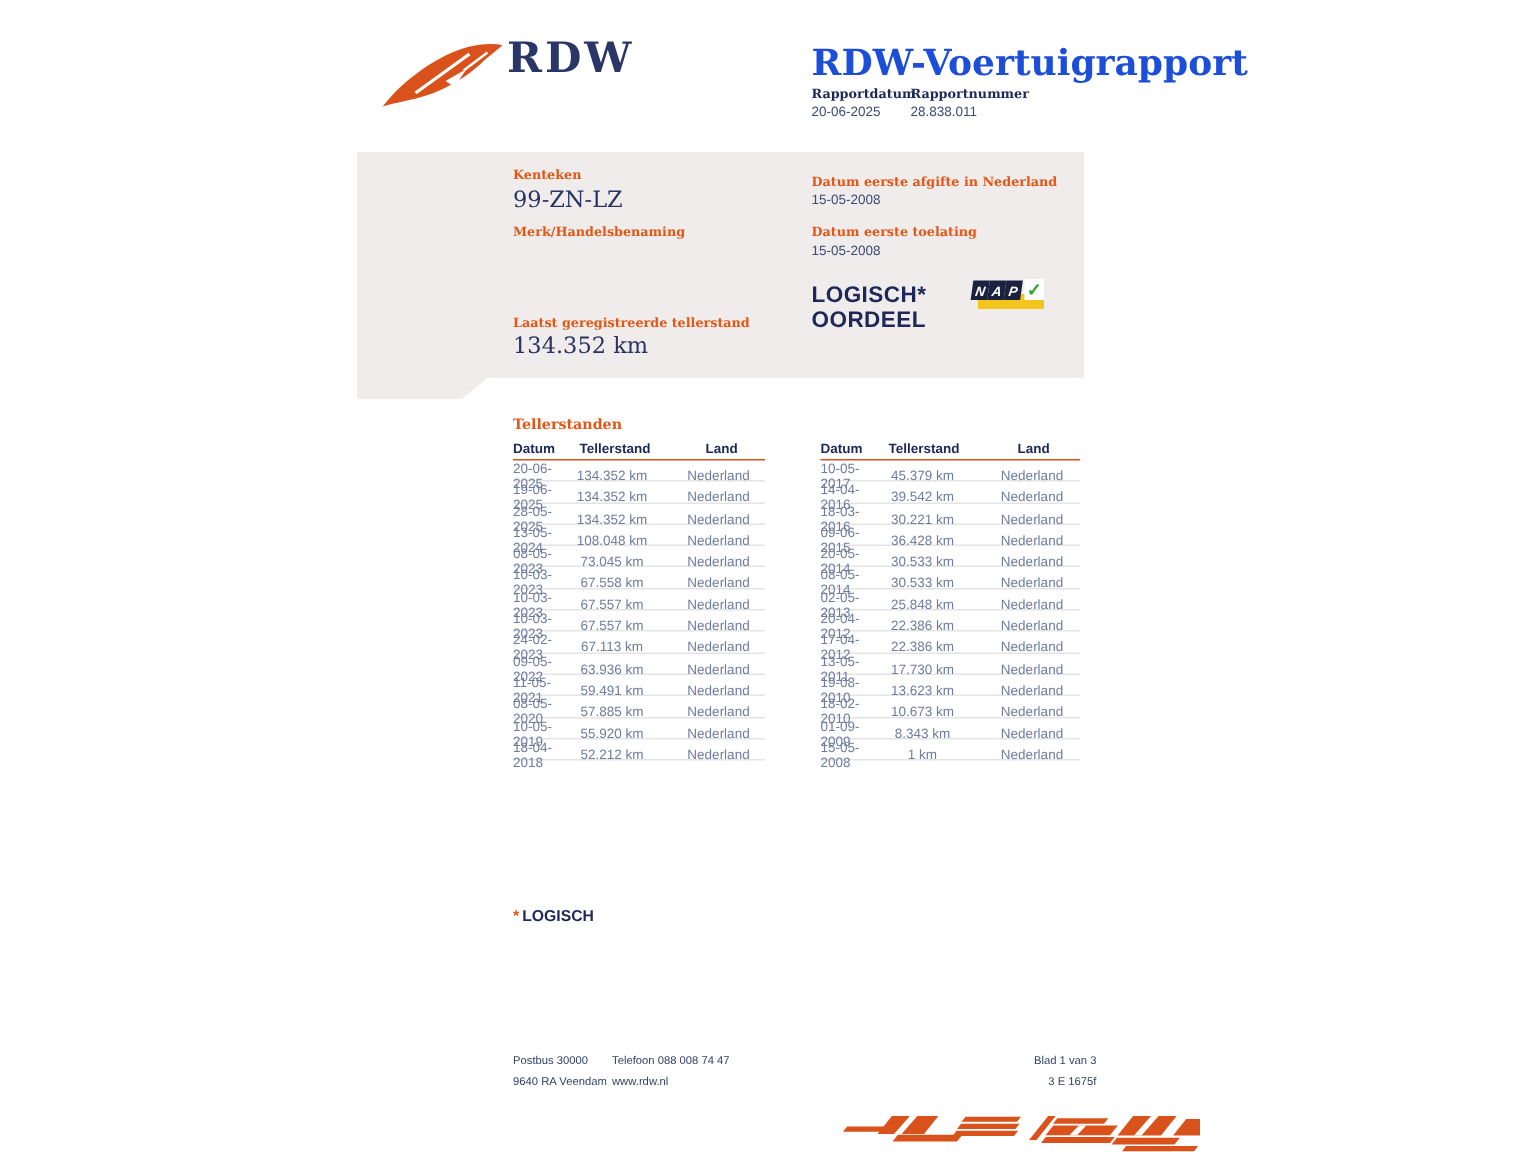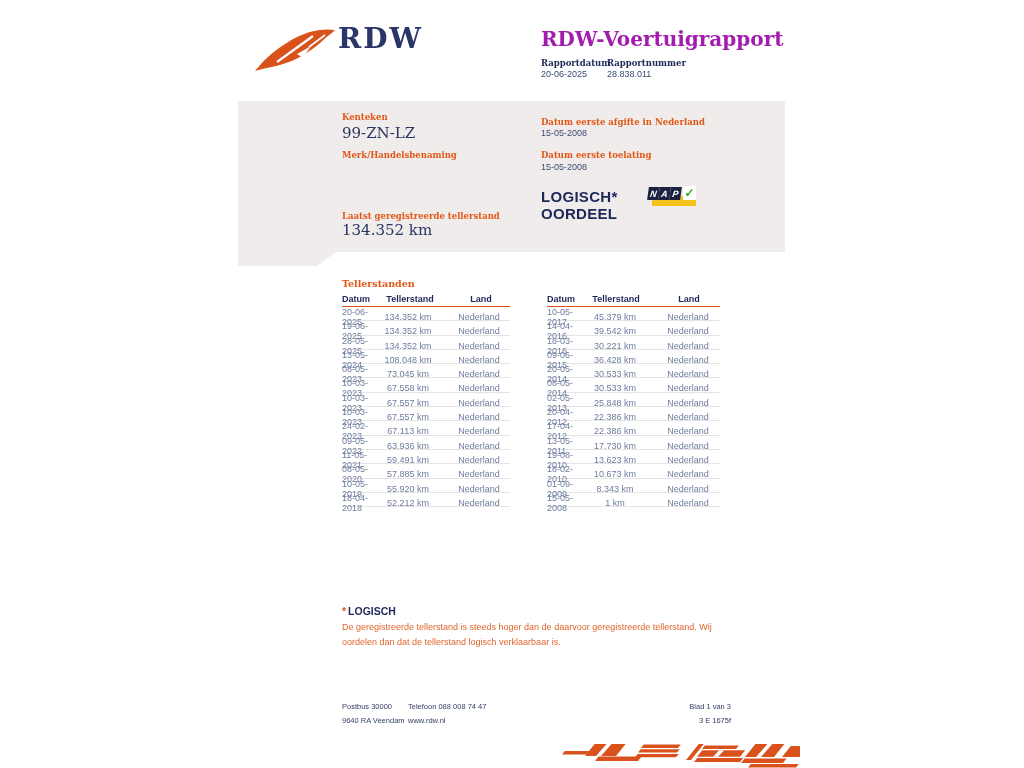--- a/index.html
+++ b/index.html
@@ -4,26 +4,26 @@
 <style>
   html,body{margin:0;padding:0;background:#ffffff;}
   .page{position:relative;width:1024px;height:768px;background:#ffffff;overflow:hidden;
         font-family:"Liberation Sans",sans-serif;}
   .abs{position:absolute;}
 
   
   .wordmark{left:338px;top:22px;font-family:"DejaVu Serif",serif;font-weight:600;
             font-size:28px;letter-spacing:2px;color:#2b3668;}
   .doc-title{left:541px;top:27px;font-family:"DejaVu Serif",serif;font-weight:700;
-             font-size:20px;color:#a21caf;}
+             font-size:24px;color:#1d4ed8;}
   .hlabel{font-family:"DejaVu Serif",serif;font-weight:700;font-size:8.5px;color:#1d2758;}
   .hvalue{font-size:9px;color:#3c4a75;}
 
   
-  .card{left:238px;top:101px;width:547px;height:165px;background:#efeceb;
+  .card{left:238px;top:101px;width:485px;height:165px;background:#efeceb;
         clip-path:polygon(0 0,100% 0,100% 91.5%,17.9% 91.5%,14.4% 100%,0 100%);}
   .olabel{font-family:"DejaVu Serif",serif;font-weight:700;font-size:8.5px;color:#e25716;}
   .bigvalue{font-family:"DejaVu Serif",serif;font-size:15px;color:#2a3462;}
   .datevalue{font-size:9px;color:#3c4a75;}
   .oordeel{font-weight:800;font-size:15px;line-height:16.5px;color:#1d2758;letter-spacing:.3px;}
 
   
   .nap{left:410px;top:85px;width:50px;height:24px;}
   .nap-yellow{position:absolute;left:4px;top:10px;width:44px;height:10px;background:#f4c51d;}
   .nap-box{position:absolute;top:1px;width:11px;height:13px;background:#1b2240;
@@ -262,21 +262,20 @@
           <span class="c-datum">15-05-2008</span>
           <span class="c-tellerstand">1 km</span>
           <span class="c-land">Nederland</span>
         </div>
       </div>
   </div>
 
   <div class="abs fn-title">
     <span class="ast">*</span><span>LOGISCH</span>
   </div>
-  <div class="abs fn-text">De geregistreerde tellerstand is steeds hoger dan de daarvoor geregistreerde tellerstand. Wij oordelen dan dat de tellerstand logisch verklaarbaar is.</div>
 
   <div class="abs foot f1">
     <div>Postbus 30000</div>
     <div>9640 RA Veendam</div>
   </div>
   <div class="abs foot f2">
     <div>Telefoon 088 008 74 47</div>
     <div>www.rdw.nl</div>
   </div>
   <div class="abs foot f3">

